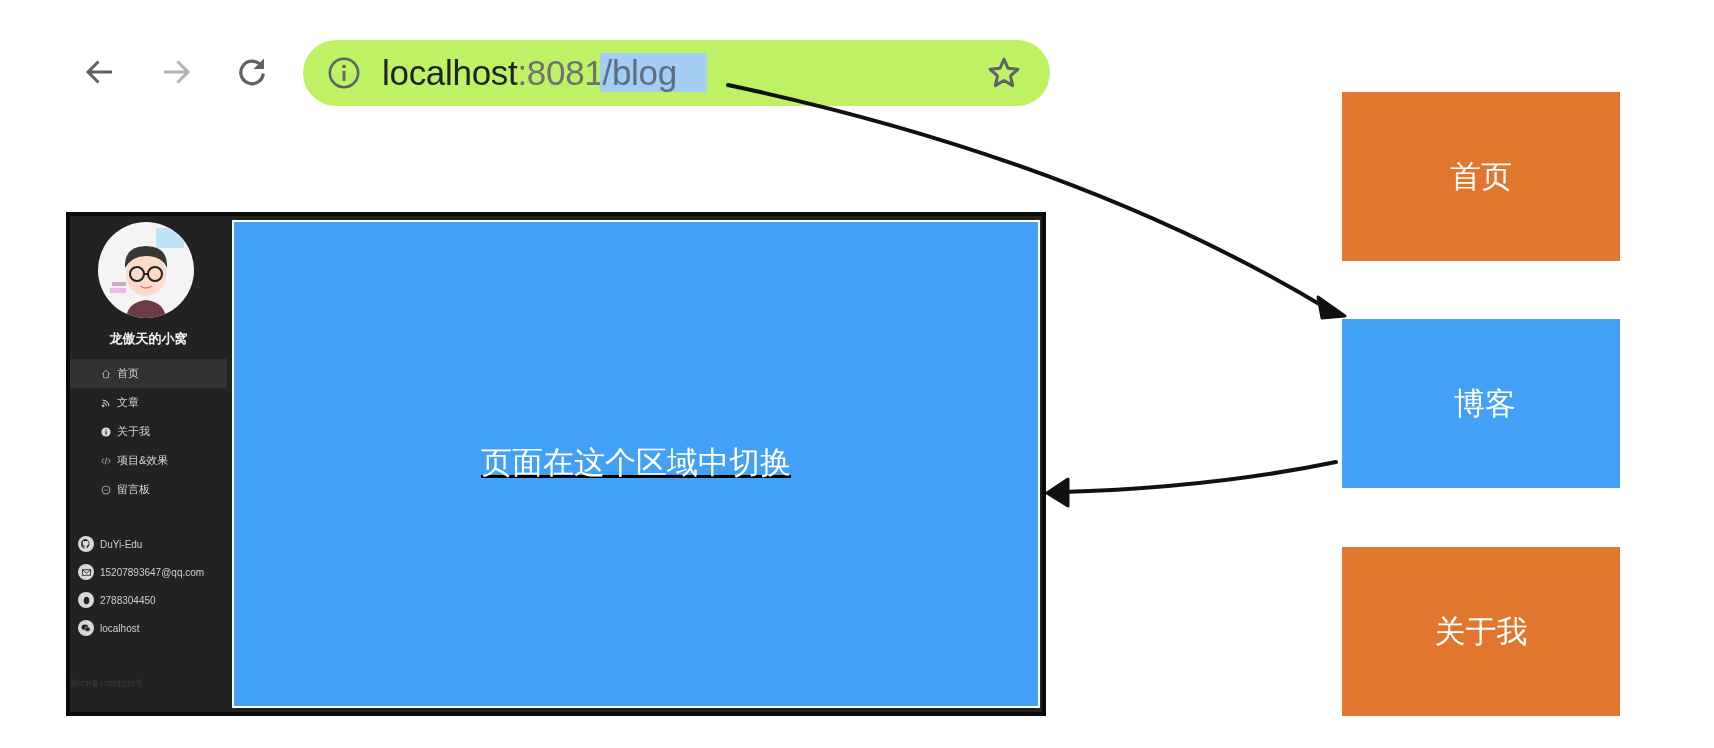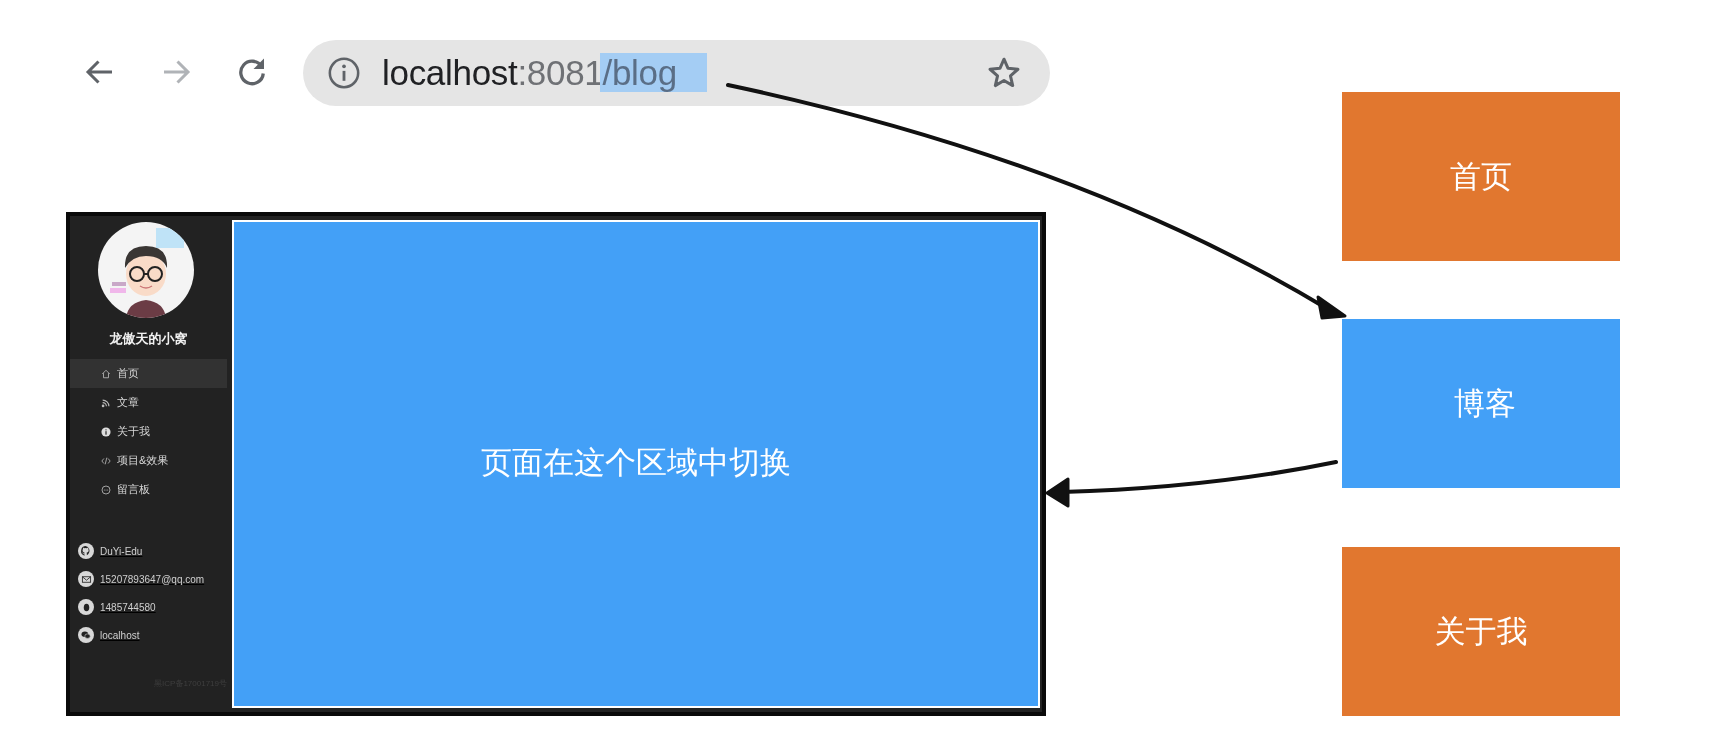--- a/index.html
+++ b/index.html
@@ -2,42 +2,42 @@
 <html><head>
 <meta charset="utf-8">
 <style>
   * { box-sizing: border-box; margin: 0; padding: 0; }
   html, body { width: 1714px; height: 748px; background: #ffffff; overflow: hidden; }
   body { position: relative; font-family: "Liberation Sans", "DejaVu Sans", sans-serif; }
 
   
   .nav-btn { position: absolute; top: 52px; width: 40px; height: 40px; display: flex; align-items: center; justify-content: center; }
   .nav-btn svg { width: 36px; height: 36px; }
-  .addr { position: absolute; left: 303px; top: 40px; width: 747px; height: 66px; background: #e5e5e5; border-radius: 33px; }
+  .addr { position: absolute; left: 303px; top: 40px; width: 747px; height: 66px; background: #bef264; border-radius: 33px; }
   .addr .info { position: absolute; left: 24px; top: 16px; width: 34px; height: 34px; }
   .addr .url { position: absolute; left: 79px; top: 10px; font-size: 35px; line-height: 46px; white-space: nowrap; letter-spacing: -0.3px; }
   .url .host { color: #202124; }
   .url .port { color: #6f7175; }
   .url .path { color: #5a6e86; background: #a4cdf4; padding: 0 30px 0 3px; margin-left: -4px; }
   .addr .star { position: absolute; right: 28px; top: 15px; width: 36px; height: 36px; }
 
   
   .frame { position: absolute; left: 66px; top: 212px; width: 980px; height: 504px; background: #222222; border: 4px solid #0a0a0a; }
   .sidebar { position: absolute; left: 0; top: 0; width: 157px; height: 100%; background: #222222; }
   .avatar { position: absolute; left: 28px; top: 6px; width: 96px; height: 96px; border-radius: 50%; background: #f4f4f4; overflow: hidden; }
   .site-name { position: absolute; left: 0; width: 157px; top: 114px; text-align: center; color: #f2f2f2; font-size: 13px; font-weight: bold; }
   .menu { position: absolute; left: 0; top: 143px; width: 157px; }
   .menu-item { height: 29px; display: flex; align-items: center; padding-left: 30px; color: #d8d8d8; font-size: 11px; }
   .menu-item.active { background: #323232; }
   .menu-item .mi-icon { width: 12px; height: 12px; margin-right: 5px; display: inline-flex; align-items: center; justify-content: center; color: #bbbbbb; font-size: 10px; }
-  .contacts { position: absolute; left: 8px; top: 321px; width: 150px; text-decoration: underline; }
+  .contacts { position: absolute; left: 8px; top: 314px; width: 150px; }
   .contact { height: 28px; display: flex; align-items: center; color: #cfcfcf; font-size: 10px; }
   .contact .c-icon { width: 16px; height: 16px; border-radius: 50%; background: #d8d8d8; margin-right: 6px; display: inline-flex; align-items: center; justify-content: center; }
-  .icp { position: absolute; left: 0; width: 157px; top: 462px; text-align: right; color: #3e3e3e; font-size: 8px; }
-  .content { position: absolute; left: 162px; top: 4px; width: 808px; height: 488px; background: #43a0f7; border: 2px solid #ffffff; display: flex; align-items: center; justify-content: center; }
+  .icp { position: absolute; left: 0; width: 157px; top: 462px; text-align: left; color: #3e3e3e; font-size: 8px; }
+  .content { position: absolute; left: 162px; top: 4px; width: 808px; height: 488px; background: #43a0f7; border: 2px solid #ffffff; display: flex; align-items: center; justify-content: center; text-decoration: underline; }
   .content-label { color: #ffffff; font-size: 31px; margin-top: -2px; }
 
   
   .route-box { position: absolute; left: 1342px; width: 278px; height: 169px; display: flex; align-items: center; justify-content: center; color: #ffffff; font-size: 31px; }
   .route-box.orange { background: #e1772f; }
   .route-box.blue { background: #43a0f7; padding-left: 8px; }
 
   svg.arrows { position: absolute; left: 0; top: 0; width: 1714px; height: 748px; pointer-events: none; }
 </style>
 </head>
@@ -158,21 +158,21 @@
             </svg>
           </span>
         <span>15207893647@qq.com</span>
       </div>
       <div class="contact">
         <span class="c-icon">
             <svg viewBox="0 0 16 16" width="11" height="11">
               <ellipse cx="8" cy="8" rx="4" ry="5.5" fill="#222"></ellipse>
             </svg>
           </span>
-        <span>1485744580</span>
+        <span>2788304450</span>
       </div>
       <div class="contact">
         <span class="c-icon">
             <svg viewBox="0 0 16 16" width="12" height="12">
               <ellipse cx="6.5" cy="7" rx="4.5" ry="3.6" fill="#222"></ellipse>
               <ellipse cx="10" cy="9.5" rx="3.6" ry="3" fill="#222" stroke="#d8d8d8" stroke-width="0.8"></ellipse>
             </svg>
           </span>
         <span>localhost</span>
       </div>

